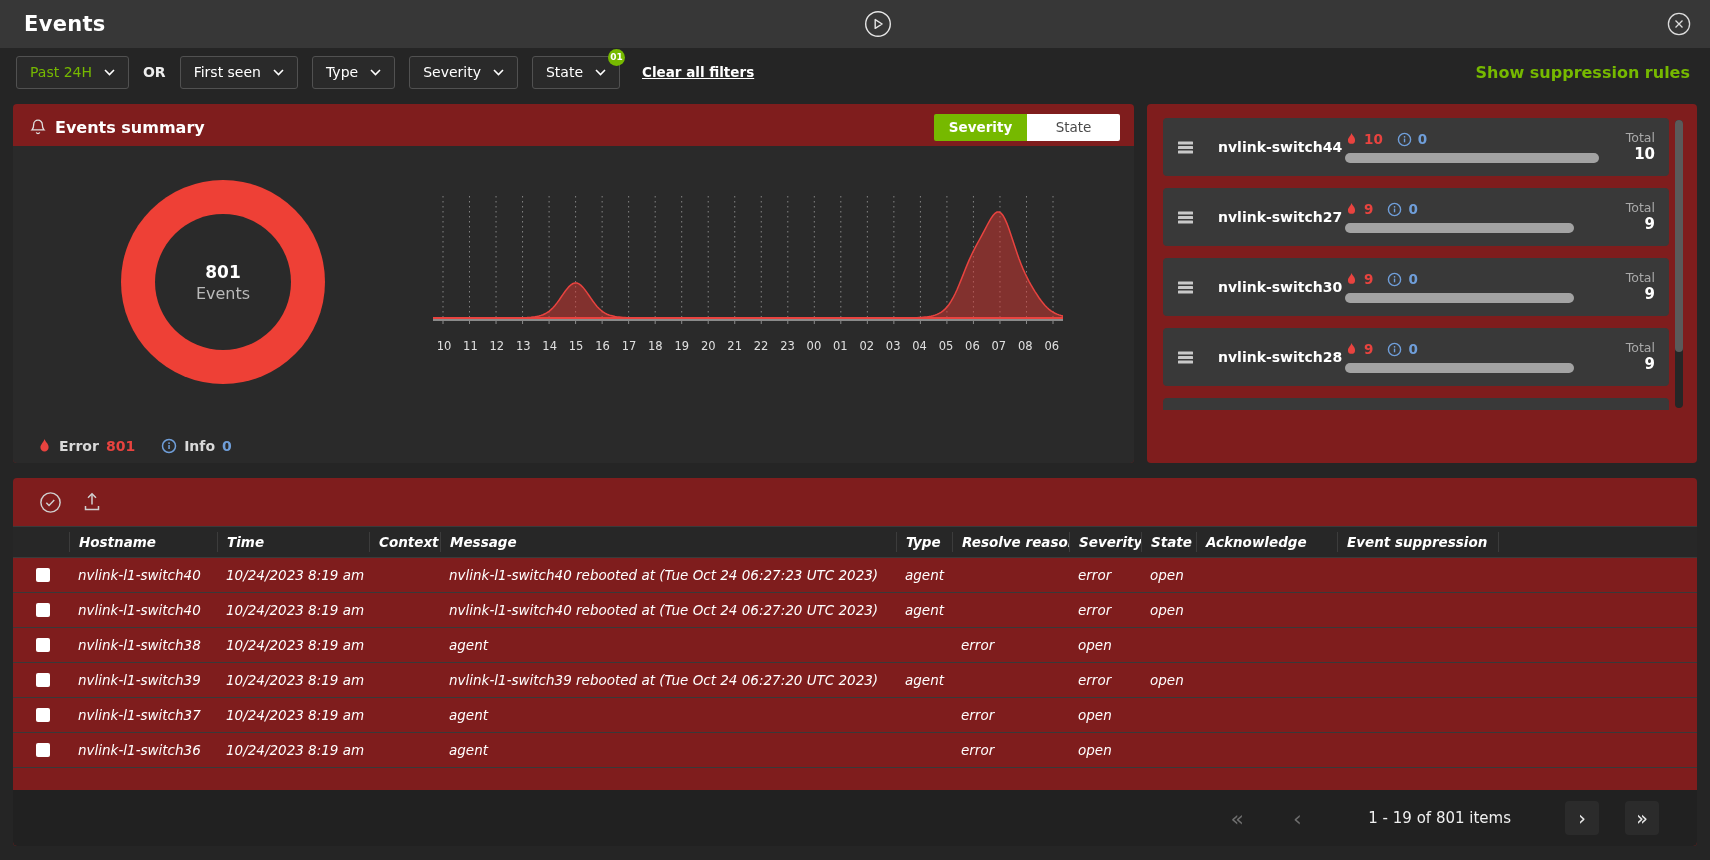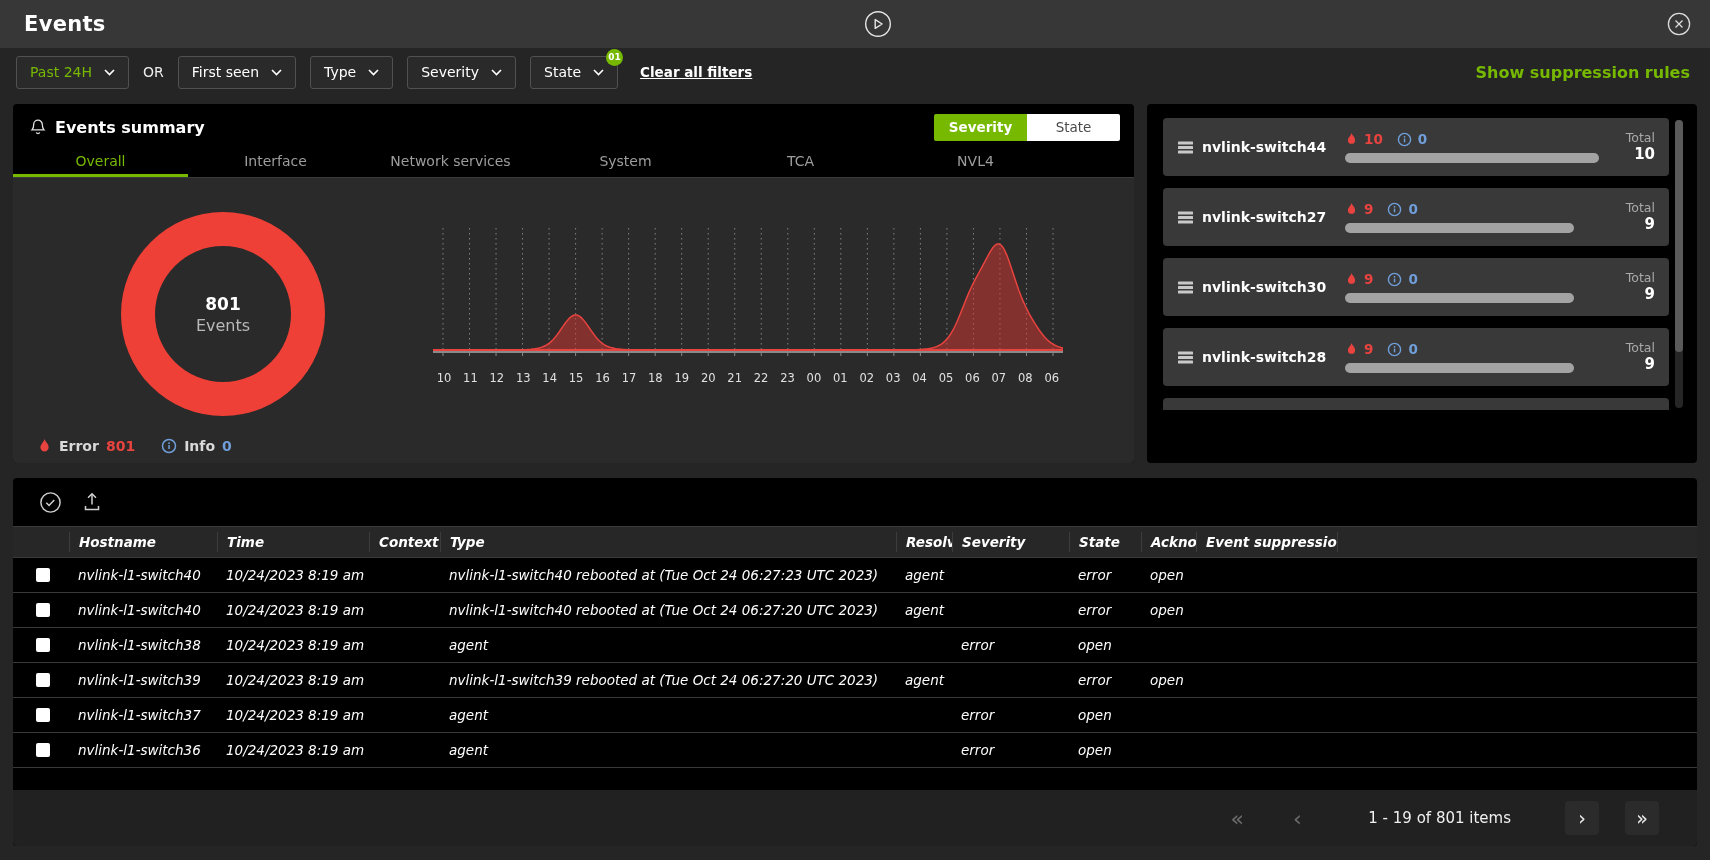--- a/index.html
+++ b/index.html
@@ -8,29 +8,29 @@
   
   .topbar { height:48px; background:#373737; display:flex; align-items:center; position:relative; padding:0 24px; }
   .topbar .title { font-size:21px; font-weight:600; letter-spacing:.3px; }
   .play-btn { position:absolute; left:863px; top:9px; cursor:pointer; }
   .close-btn { position:absolute; right:18px; top:11px; cursor:pointer; }
 
   
   .filterbar { height:48px; display:flex; align-items:center; padding:0 16px; gap:14px; }
   .fbtn { height:33px; background:#2a2a2a; border:1px solid #515151; border-radius:3px; display:flex; align-items:center; gap:12px; padding:0 13px; font-size:14px; color:#fff; cursor:pointer; position:relative; }
   .fbtn.green-label .flabel { color:#76b900; }
-  .or { font-size:14px; font-weight:400; color:#eee; }
+  .or { font-size:14px; font-weight:700; color:#eee; }
   .badge { position:absolute; top:-8px; right:-6px; width:17px; height:17px; border-radius:50%; background:#76b900; color:#fff; font-size:9px; font-weight:700; display:flex; align-items:center; justify-content:center; }
   .clear-link { font-size:13.5px; font-weight:600; color:#fff; text-decoration:underline; cursor:pointer; margin-left:8px; }
   .suppression { margin-left:auto; color:#76b900; font-weight:700; font-size:16px; cursor:pointer; padding-right:4px;text-align:center; }
 
   
   .main { display:flex; margin:8px 13px 0 13px; gap:13px; height:359px; }
 
-  .panel { background:#000000; border-radius:4px; }
+  .panel { background:#7f1d1d; border-radius:4px; }
 
   
   .summary-panel { width:1121px; display:flex; flex-direction:column; overflow:hidden; }
   .sum-head { height:38px; display:flex; align-items:center; padding:0 14px 0 16px; margin-top:4px; }
   .sum-title { display:flex; align-items:center; gap:8px; font-size:16px; font-weight:600; }
   .toggle { margin-left:auto; display:flex; cursor:pointer; border-radius:2px; overflow:hidden; }
   .tg-seg { width:93px; height:27px; display:flex; align-items:center; justify-content:center; font-size:13.5px; }
   .tg-on { background:#76b900; color:#fff; font-weight:700; }
   .tg-off { background:#fff; color:#4a4a4a; }
   .tabs { display:flex; height:32px; border-bottom:1px solid #3a3a3a; }
@@ -48,21 +48,21 @@
   .legend { height:34px; display:flex; align-items:center; gap:26px; padding-left:24px; background:#2a2a2a; }
   .leg-item { display:flex; align-items:center; gap:7px; font-size:14px; font-weight:600; color:#d9d9d9; }
   .leg-val-red { color:#e8433f; font-weight:700; }
   .leg-val-blue { color:#6f9ed9; font-weight:700; }
 
   
   .devices-panel { flex:1; padding:14px 14px 10px 16px; overflow:hidden; }
   .dev-title { font-size:16px; font-weight:600; margin:2px 0 12px 2px; }
   .dev-list { position:relative; height:292px; overflow:hidden; padding-right:14px; }
   .dev-card { background:#393939; border-radius:4px; height:58px; margin-bottom:12px; display:flex; align-items:center; padding:0 14px; }
-  .dev-id { width:168px; display:flex; align-items:center; gap:8px; font-size:14px; font-weight:700; }
+  .dev-id { width:168px; display:flex; align-items:center; gap:24px; font-size:14px; font-weight:700; }
   .dev-mid { flex:1; display:flex; flex-direction:column; justify-content:center; gap:6px; }
   .dev-stats { display:flex; align-items:center; gap:6px; font-size:13.5px; font-weight:700; }
   .stat-red { color:#e8433f; margin-right:8px; }
   .stat-blue { color:#6f9ed9; }
   .dev-bar { height:10px; border-radius:5px; background:#a3a3a3; }
   .dev-total { width:56px; text-align:right; line-height:1.25; }
   .dev-total .tl { font-size:12.5px; color:#a9a9a9; }
   .dev-total .tv { font-size:15px; font-weight:700; color:#fff; }
   .dev-scroll { position:absolute; right:0; top:2px; width:8px; height:288px; border-radius:4px; background:#262626; }
   .dev-thumb { position:absolute; left:0; top:0; width:8px; height:232px; border-radius:4px; background:#5a5a5a; cursor:pointer; }
@@ -148,28 +148,20 @@
         <svg width="18" height="18" viewBox="0 0 18 18" fill="none" stroke="#e0e0e0" stroke-width="1.3">
             <path d="M9 2.2a4.3 4.3 0 0 0-4.3 4.3c0 3.6-.9 4.6-1.7 5.4h12c-.8-.8-1.7-1.8-1.7-5.4A4.3 4.3 0 0 0 9 2.2Z"></path>
             <path d="M7.3 14.4a1.8 1.8 0 0 0 3.4 0"></path>
           </svg>
         <span>Events summary</span>
       </div>
       <div class="toggle">
         <div class="tg-seg tg-on">Severity</div>
         <div class="tg-seg tg-off">State</div>
       </div>
-    </div>
-    <div class="tabs">
-      <div class="tab active">Overall</div>
-      <div class="tab">Interface</div>
-      <div class="tab">Network services</div>
-      <div class="tab">System</div>
-      <div class="tab">TCA</div>
-      <div class="tab">NVL4</div>
     </div>
     <div class="sum-content">
       <div class="donut-wrap">
         <div class="donut">
           <div class="donut-inner">
             <div class="donut-val">801</div>
             <div class="donut-lab">Events</div>
           </div>
         </div>
       </div>
@@ -424,20 +416,21 @@
         <path d="M6 6.8l4-4 4 4"></path>
         <path d="M3.5 15v3.4h13V15"></path>
       </svg>
   </div>
 
   <div class="grid-row thead">
     <div class="th"></div>
     <div class="th">Hostname</div>
     <div class="th">Time</div>
     <div class="th">Context</div>
+    <div class="th">Message</div>
     <div class="th">Type</div>
     <div class="th">Resolve reason</div>
     <div class="th">Severity</div>
     <div class="th">State</div>
     <div class="th">Acknowledge</div>
     <div class="th">Event suppression</div>
     <div class="th"></div>
   </div>
 
   <div class="rows-area">

